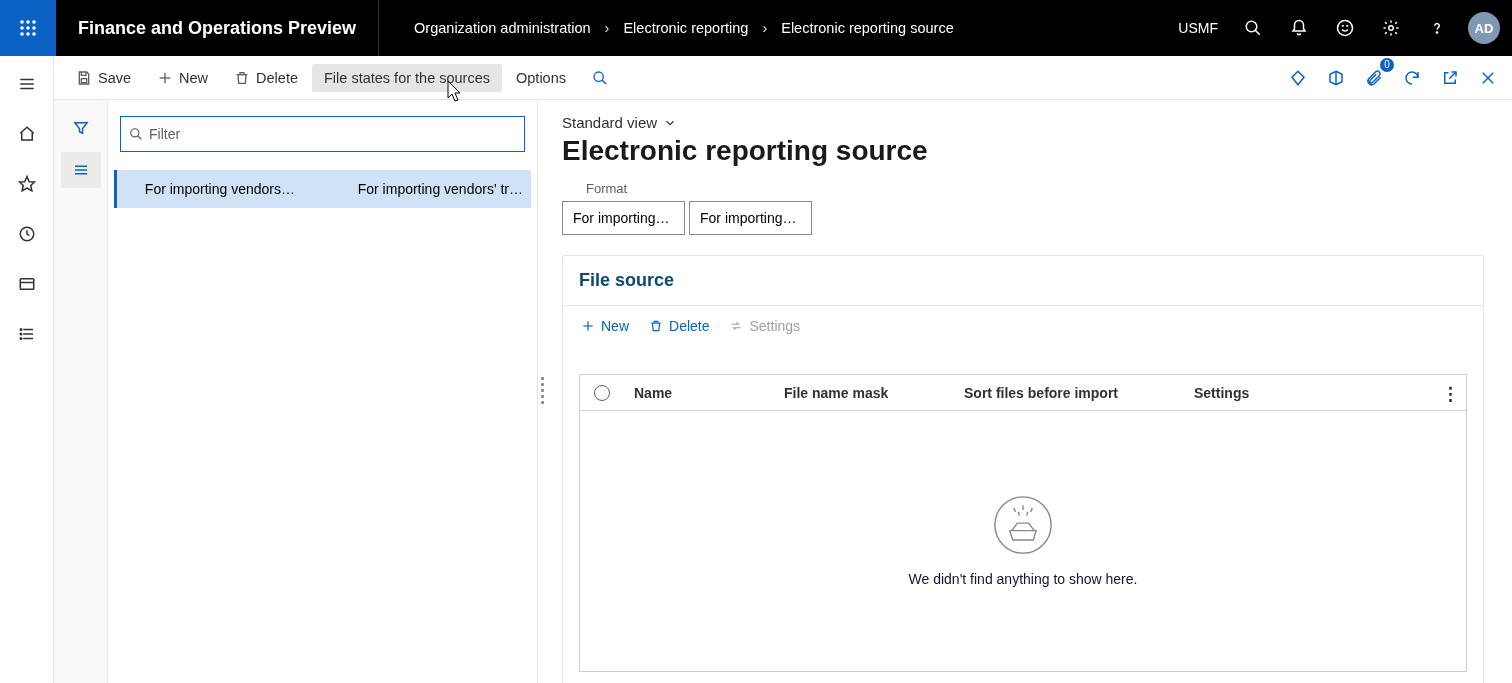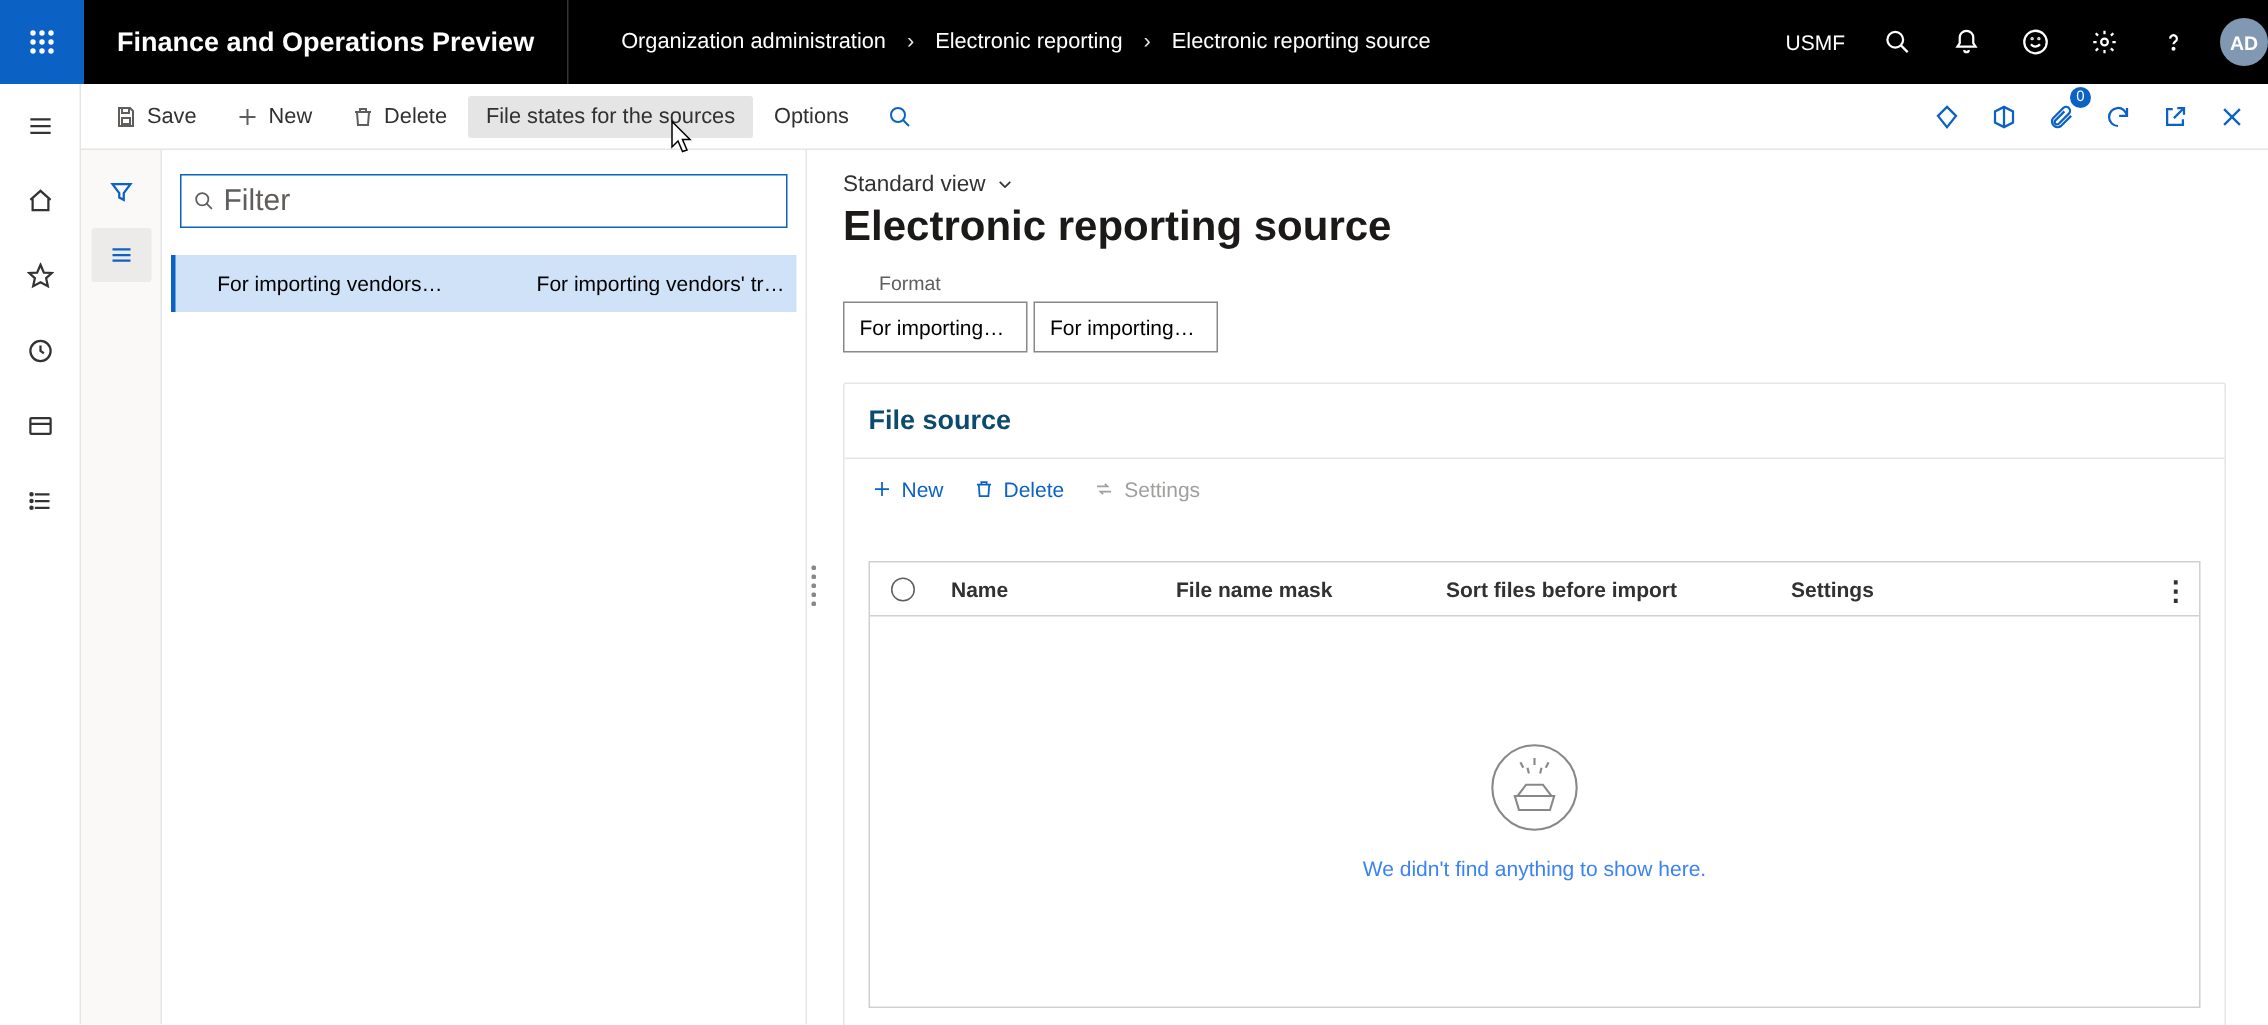--- a/index.html
+++ b/index.html
@@ -30,20 +30,21 @@
     display:flex; align-items:center; gap:14px;
     padding-left: 35px;
     font-size: 14.5px;
     color: #fff;
   }
   .breadcrumb .crumb { cursor:pointer; }
   .breadcrumb .chev { opacity:.9; }
   .header-right {
     margin-left:auto;
     display:flex; align-items:center; gap: 0;
+    padding-right: 12px;
   }
   .company-code { font-size:14px; padding:0 12px; }
   .hicon {
     width:46px; height:56px;
     display:flex; align-items:center; justify-content:center;
     cursor:pointer;
   }
   .hicon svg { stroke:#fff; fill:none; }
   .avatar {
     width:32px; height:32px; border-radius:50%;
@@ -118,21 +119,21 @@
     padding:16px 6px 10px 6px;
     display:flex; flex-direction:column;
   }
   .filter-box {
     margin: 0 6px 18px 6px;
     border:1px solid #0B62C4;
     height:36px; display:flex; align-items:center;
     padding:0 8px; gap:6px;
   }
   .filter-box input {
-    border:none; outline:none; flex:1; font-size:20px;
+    border:none; outline:none; flex:1; font-size:14px;
     color:#323130;
   }
   .filter-box input::placeholder { color:#605e5c; }
   .filter-box svg { stroke:#605e5c; fill:none; }
   .list-row {
     height:38px; display:flex; align-items:center;
     background:#cfe2f7; border-left:3px solid #0B62C4;
     padding:0 8px; font-size:14px; gap:10px;
     cursor:pointer;
     text-align:right;
@@ -203,21 +204,21 @@
   .gh-sort { width:230px; }
   .gh-settings { flex:1; }
   .gh-more {
     position:absolute; right:6px; top:8px;
     cursor:pointer; width:20px; text-align:center;
     font-size:18px; letter-spacing:-1px; color:#323130;
   }
   .grid-empty {
     height:260px; display:flex;
     flex-direction:column; align-items:center; justify-content:center;
-    color:#3b82f6; font-size:14px; gap:16px;
+    color:#0f172a; font-size:14px; gap:16px;
   }
   .grid-empty .emptyimg { width:60px; height:60px;}
   .cursor {
     position:absolute; pointer-events:none; z-index:9999;
   }
 </style>
 </head>
 <body>
 
 <div class="top-header">

